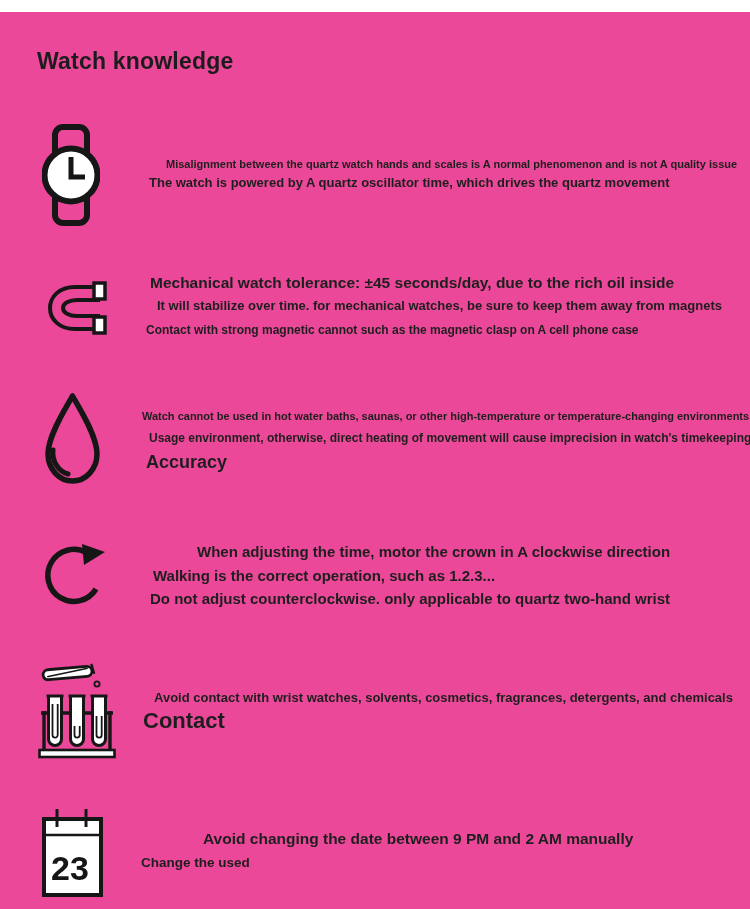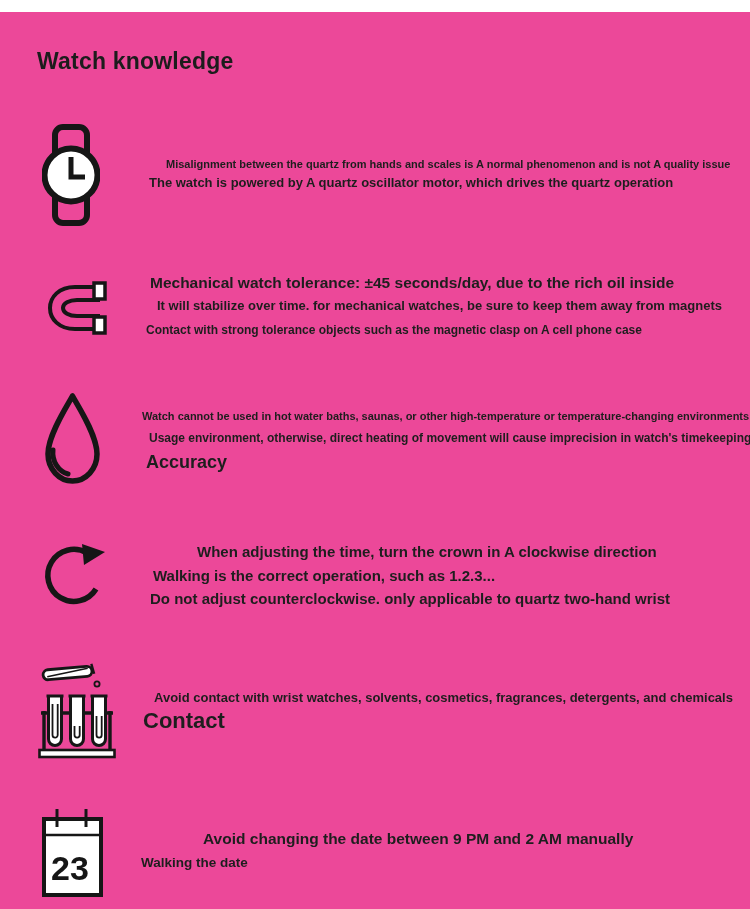--- a/index.html
+++ b/index.html
@@ -51,36 +51,36 @@
   <h1 class="abs title">Watch knowledge</h1>
 
   <section>
     <span class="abs icon i1">
       <svg width="58" height="102" viewBox="0 0 58 102">
         <rect x="13" y="3" width="32" height="96" rx="8" fill="none" stroke="#161616" stroke-width="6"></rect>
         <circle cx="29" cy="51" r="26.5" fill="#ffffff" stroke="#161616" stroke-width="6"></circle>
         <path d="M29 33 V53 H43" fill="none" stroke="#161616" stroke-width="5"></path>
       </svg>
     </span>
-    <p class="abs ln s1l1">Misalignment between the quartz from hands and scales is A normal phenomenon and is not A quality issue</p>
-    <p class="abs ln s1l2">The watch is powered by A quartz oscillator motor, which drives the quartz operation</p>
+    <p class="abs ln s1l1">Misalignment between the quartz watch hands and scales is A normal phenomenon and is not A quality issue</p>
+    <p class="abs ln s1l2">The watch is powered by A quartz oscillator time, which drives the quartz movement</p>
   </section>
 
   <section>
     <span class="abs icon i2">
       <svg width="64" height="64" viewBox="0 0 64 64">
         <path d="M55 11 H30 C14 11 5 21 5 32 C5 43 14 53 30 53 H55" fill="none" stroke="#161616" stroke-width="4"></path>
         <path d="M55 24 H32 C24 24 18 27.5 18 32 C18 36.5 24 40 32 40 H55" fill="none" stroke="#161616" stroke-width="4"></path>
         <rect x="49" y="7" width="11" height="16" fill="#ffffff" stroke="#161616" stroke-width="3.5"></rect>
         <rect x="49" y="41" width="11" height="16" fill="#ffffff" stroke="#161616" stroke-width="3.5"></rect>
       </svg>
     </span>
     <p class="abs ln s2l1">Mechanical watch tolerance: ±45 seconds/day, due to the rich oil inside</p>
     <p class="abs ln s2l2">It will stabilize over time. for mechanical watches, be sure to keep them away from magnets</p>
-    <p class="abs ln s2l3">Contact with strong tolerance objects such as the magnetic clasp on A cell phone case</p>
+    <p class="abs ln s2l3">Contact with strong magnetic cannot such as the magnetic clasp on A cell phone case</p>
   </section>
 
   <section>
     <span class="abs icon i3">
       <svg width="63" height="94" viewBox="0 0 63 94">
         <path d="M31.5 4 C 26 14 7 43 7 62 A 24.5 27 0 0 0 56 62 C 56 43 37 14 31.5 4 Z" fill="none" stroke="#161616" stroke-width="5.5" stroke-linejoin="round"></path>
         <path d="M12 58 A 20 22 0 0 0 27 82" fill="none" stroke="#161616" stroke-width="5" stroke-linecap="round"></path>
       </svg>
     </span>
     <p class="abs ln s3l1">Watch cannot be used in hot water baths, saunas, or other high-temperature or temperature-changing environments</p>
@@ -88,21 +88,21 @@
     <p class="abs ln s3l3">Accuracy</p>
   </section>
 
   <section>
     <span class="abs icon i4">
       <svg width="64" height="76" viewBox="0 0 64 76">
         <path d="M44 15 A 26 26 0 1 0 53 51" fill="none" stroke="#161616" stroke-width="5.5"></path>
         <path d="M39 6 L62 14 L41 27 Z" fill="#161616"></path>
       </svg>
     </span>
-    <p class="abs ln s4l1">When adjusting the time, turn the crown in A clockwise direction</p>
+    <p class="abs ln s4l1">When adjusting the time, motor the crown in A clockwise direction</p>
     <p class="abs ln s4l2">Walking is the correct operation, such as 1.2.3...</p>
     <p class="abs ln s4l3">Do not adjust counterclockwise. only applicable to quartz two-hand wrist</p>
   </section>
 
   <section>
     <span class="abs icon i5">
       <svg width="78" height="100" viewBox="0 0 78 100">
 
         <g transform="rotate(-5 30 13)">
           <rect x="5" y="8" width="49" height="10" rx="5" fill="#ffffff" stroke="#161616" stroke-width="2.8"></rect>
@@ -136,16 +136,16 @@
     <span class="abs icon i6">
       <svg width="63" height="92" viewBox="0 0 63 92">
         <rect x="3" y="13" width="57" height="76" fill="#ffffff" stroke="#161616" stroke-width="4"></rect>
         <line x1="3" y1="29" x2="60" y2="29" stroke="#161616" stroke-width="2.5"></line>
         <line x1="16" y1="3" x2="16" y2="21" stroke="#161616" stroke-width="3"></line>
         <line x1="45" y1="3" x2="45" y2="21" stroke="#161616" stroke-width="3"></line>
         <text x="29" y="74" font-size="34" text-anchor="middle" fill="#161616" font-family="Liberation Sans, sans-serif">23</text>
       </svg>
     </span>
     <p class="abs ln s6l1">Avoid changing the date between 9 PM and 2 AM manually</p>
-    <p class="abs ln s6l2">Walking the date</p>
+    <p class="abs ln s6l2">Change the used</p>
   </section>
 
 </div>
 
 </body></html>

